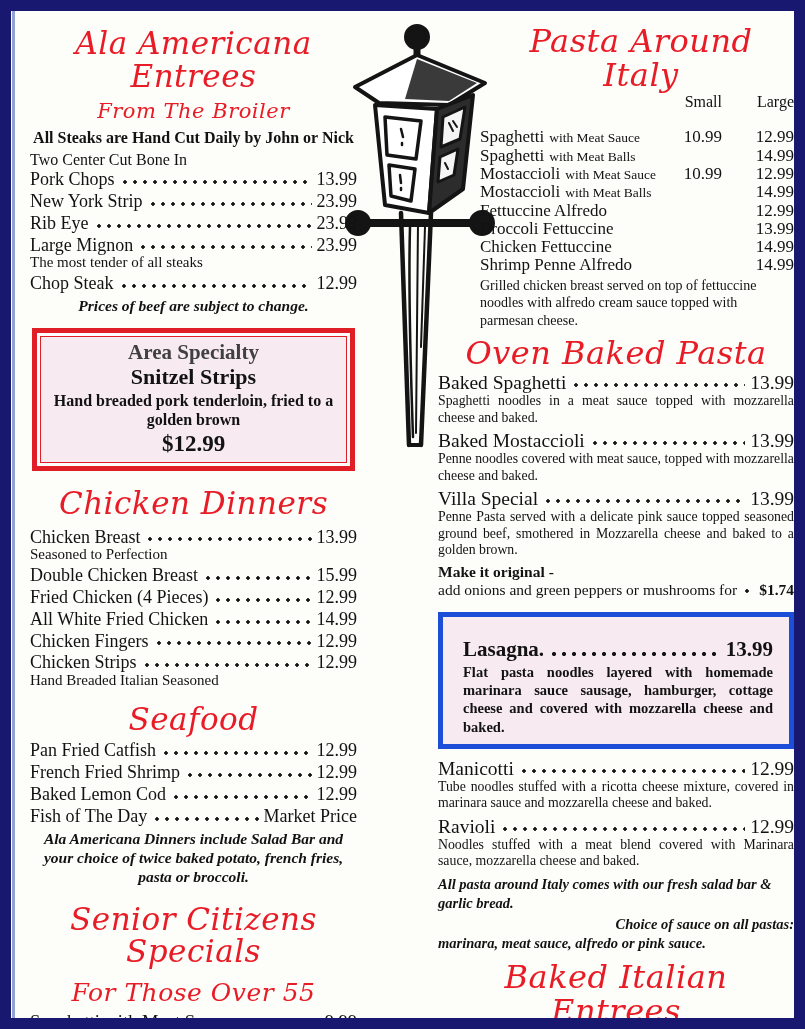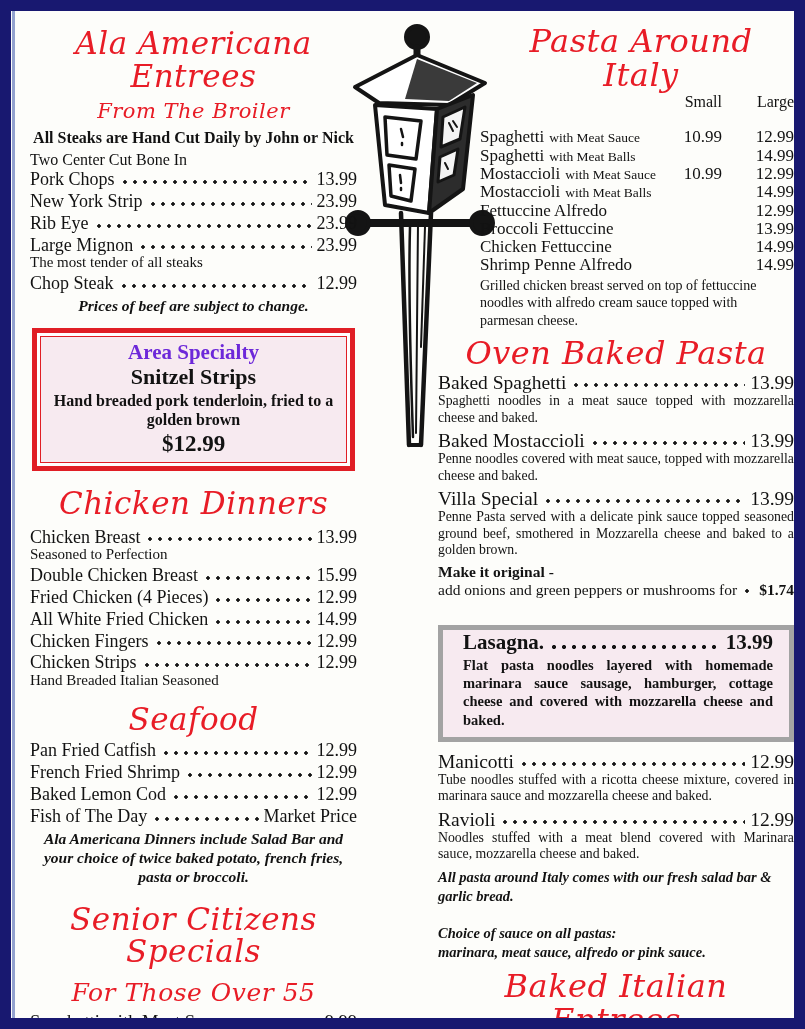--- a/index.html
+++ b/index.html
@@ -35,26 +35,26 @@
   .pr{white-space:nowrap;text-align:right;}
   .idesc{font-size:15px;line-height:1.05;margin:0 0 3px;}
 
   .footnote-c{font-family:"Liberation Serif",serif;font-weight:bold;font-style:italic;
     text-align:center;font-size:15.5px;line-height:1.25;margin:2px 0 0;}
 
   
   .spec-box{margin:13px 2px 4px;border:5px solid #e01e25;background:#f7eaf0;
     box-shadow:inset 0 0 0 3px #fff,inset 0 0 0 4px #e01e25;
     text-align:center;padding:8px 10px 9px;}
-  .spec-title{color:#6d28d9;font-weight:bold;font-size:21px;line-height:1.1;}
+  .spec-title{color:#404040;font-weight:bold;font-size:21px;line-height:1.1;}
   .spec-name{font-weight:bold;font-size:22px;line-height:1.15;}
   .spec-desc{font-weight:bold;font-size:16px;line-height:1.2;margin-top:1px;}
   .spec-price{font-weight:bold;font-size:23px;margin-top:2px;}
 
-  .hl-box{border:5px solid #a3a3a3;background:#f7eaf0;padding:0 16px 8px 20px;margin:26px 0 10px;}
+  .hl-box{border:5px solid #1d4ed8;background:#f7eaf0;padding:20px 16px 8px 20px;margin:13px 0 10px;}
   .hl-line{display:flex;align-items:baseline;font-weight:bold;font-size:21px;line-height:1.2;}
   .hl-line .dots{background-image:radial-gradient(circle,#151515 1.8px,transparent 2.3px);}
   .hl-desc{font-weight:bold;font-size:14.5px;line-height:1.25;text-align:justify;margin-top:1px;}
 
   
   .pasta-list{padding-left:42px;}
   .size-head{display:flex;font-size:16px;line-height:1;margin:2px 0 18px;}
   .size-head .sp{flex:1;}
   .csm,.clg{width:54px;text-align:right;white-space:nowrap;}
   .clg{width:72px;}
@@ -424,21 +424,21 @@
           <div class="rline">
             <span class="nm">Ravioli</span>
             <span class="dots"></span>
             <span class="pr">12.99</span>
           </div>
           <div class="rdesc">Noodles stuffed with a meat blend covered with Marinara sauce, mozzarella cheese and baked.</div>
         </div>
       </div>
 
     <div class="fn-italic">All pasta around Italy comes with our fresh salad bar &amp; garlic bread.</div>
-    <div class="fn-italic" style="margin-top:19px;">Choice of sauce on all pastas:</div>
+    <div class="fn-italic" style="margin-top:3px;text-align:right;">Choice of sauce on all pastas:</div>
     <div class="fn-italic" style="margin-top:0;">marinara, meat sauce, alfredo or pink sauce.</div>
 
     <div class="script h-big-r" style="margin-top:8px;">Baked Italian Entrees</div>
 
     <div>
 
         <div class="ritem">
           <div class="rline">
             <span class="nm">Egg Plant Parmesan</span>
             <span class="dots"></span>

